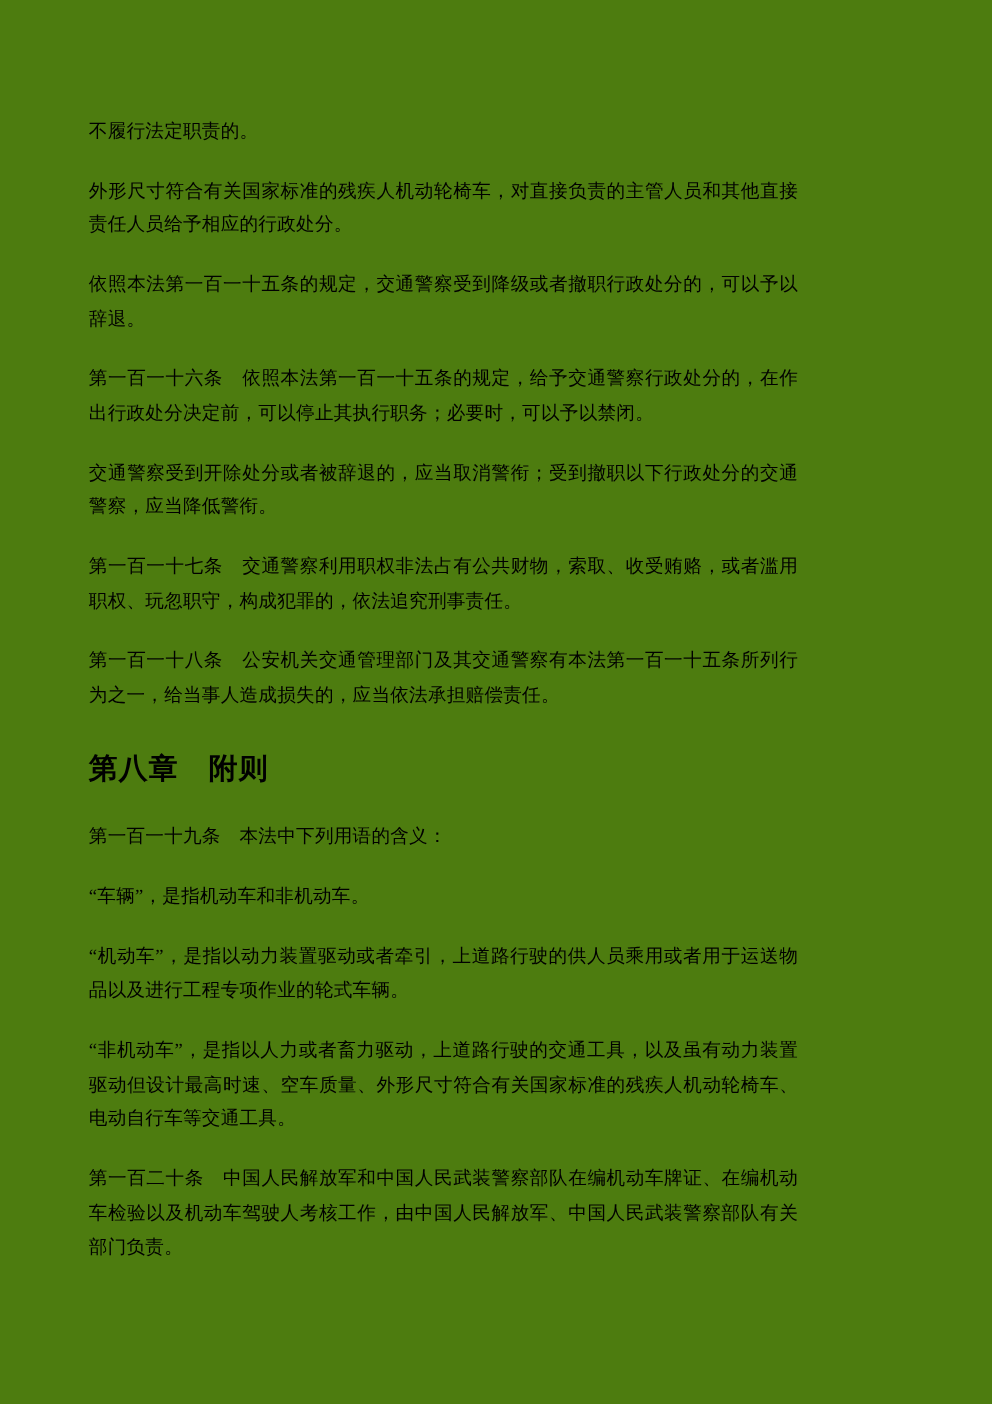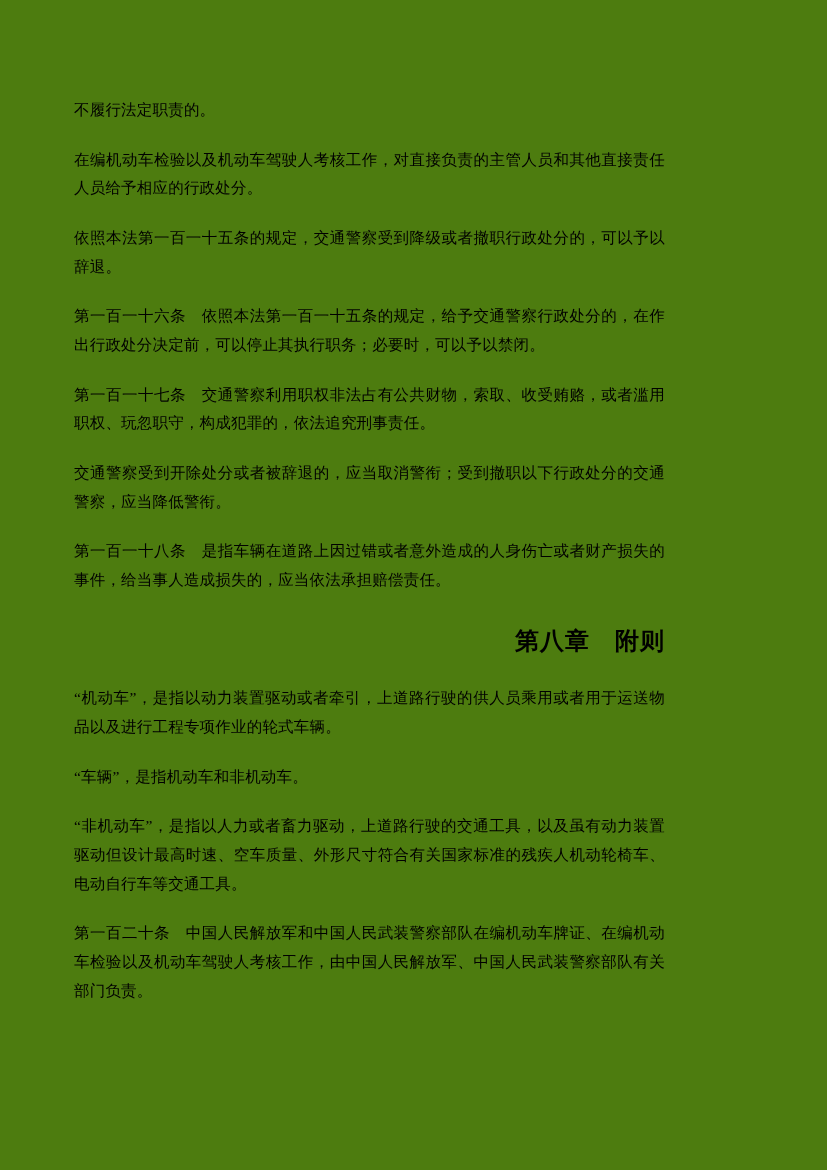--- a/index.html
+++ b/index.html
@@ -29,39 +29,40 @@
     line-height: 1.85;
     text-align: justify;
     text-justify: inter-ideograph;
     letter-spacing: 0.2px;
   }
   h2.chapter-heading {
     margin: 30px 0 26px 0;
     font-size: 24px;
     line-height: 1.4;
     font-weight: bold;
-    text-align: right;
+    text-align: left;
     letter-spacing: 1px;
   }
 </style>
 </head>
 <body>
 
 <div class="page">
   <div class="doc-body">
 
     <p class="para">不履行法定职责的。</p>
-    <p class="para">在编机动车检验以及机动车驾驶人考核工作，对直接负责的主管人员和其他直接责任人员给予相应的行政处分。</p>
+    <p class="para">外形尺寸符合有关国家标准的残疾人机动轮椅车，对直接负责的主管人员和其他直接责任人员给予相应的行政处分。</p>
     <p class="para">依照本法第一百一十五条的规定，交通警察受到降级或者撤职行政处分的，可以予以辞退。</p>
     <p class="para">第一百一十六条　依照本法第一百一十五条的规定，给予交通警察行政处分的，在作出行政处分决定前，可以停止其执行职务；必要时，可以予以禁闭。</p>
+    <p class="para">交通警察受到开除处分或者被辞退的，应当取消警衔；受到撤职以下行政处分的交通警察，应当降低警衔。</p>
     <p class="para">第一百一十七条　交通警察利用职权非法占有公共财物，索取、收受贿赂，或者滥用职权、玩忽职守，构成犯罪的，依法追究刑事责任。</p>
-    <p class="para">交通警察受到开除处分或者被辞退的，应当取消警衔；受到撤职以下行政处分的交通警察，应当降低警衔。</p>
-    <p class="para">第一百一十八条　是指车辆在道路上因过错或者意外造成的人身伤亡或者财产损失的事件，给当事人造成损失的，应当依法承担赔偿责任。</p>
+    <p class="para">第一百一十八条　公安机关交通管理部门及其交通警察有本法第一百一十五条所列行为之一，给当事人造成损失的，应当依法承担赔偿责任。</p>
 
     <h2 class="chapter-heading">第八章　附则</h2>
 
+    <p class="para">第一百一十九条　本法中下列用语的含义：</p>
+    <p class="para">“车辆”，是指机动车和非机动车。</p>
     <p class="para">“机动车”，是指以动力装置驱动或者牵引，上道路行驶的供人员乘用或者用于运送物品以及进行工程专项作业的轮式车辆。</p>
-    <p class="para">“车辆”，是指机动车和非机动车。</p>
     <p class="para">“非机动车”，是指以人力或者畜力驱动，上道路行驶的交通工具，以及虽有动力装置驱动但设计最高时速、空车质量、外形尺寸符合有关国家标准的残疾人机动轮椅车、电动自行车等交通工具。</p>
     <p class="para">第一百二十条　中国人民解放军和中国人民武装警察部队在编机动车牌证、在编机动车检验以及机动车驾驶人考核工作，由中国人民解放军、中国人民武装警察部队有关部门负责。</p>
 
   </div>
 </div>
 
 </body></html>

